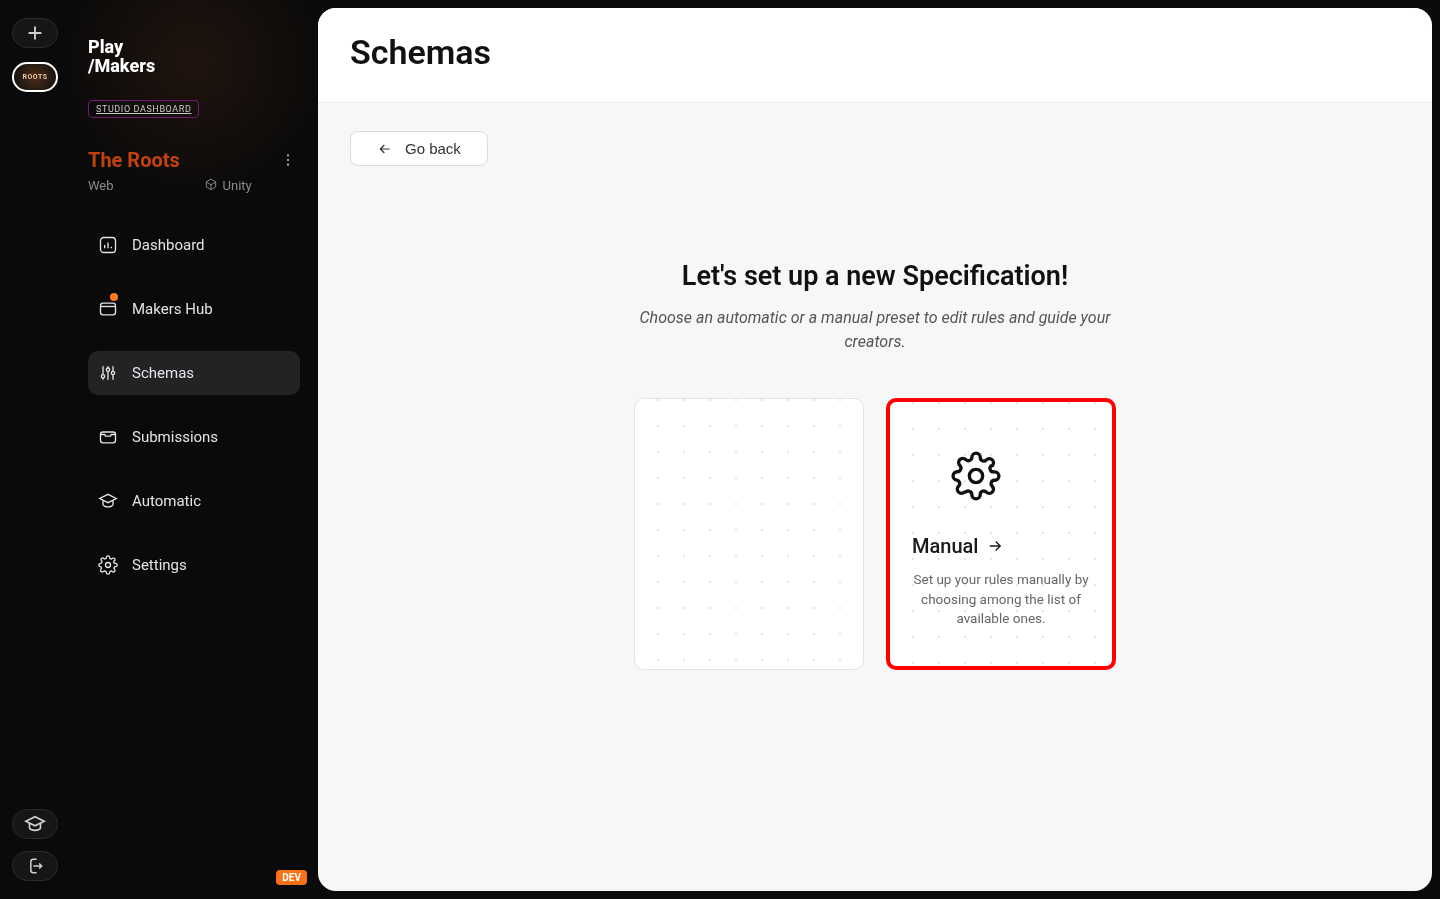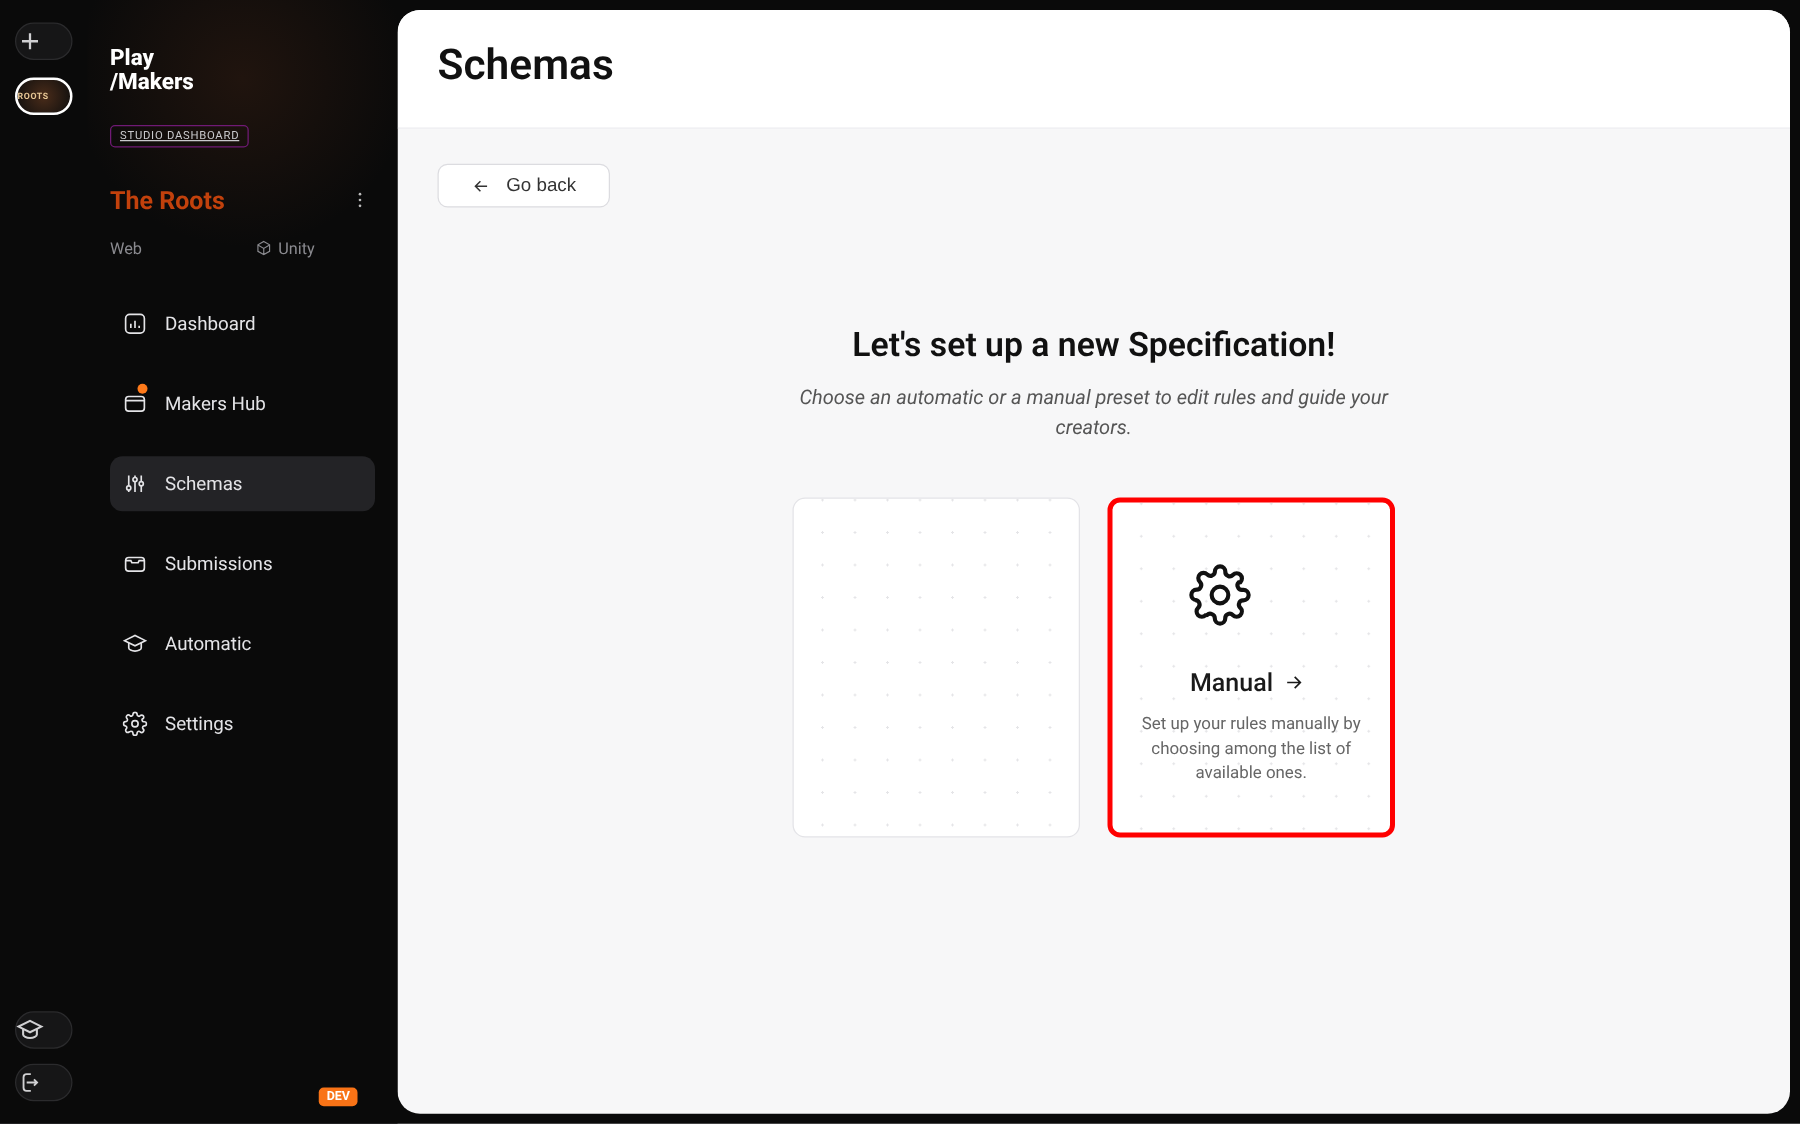--- a/index.html
+++ b/index.html
@@ -20,21 +20,21 @@
     flex-direction: column;
     align-items: center;
     padding: 18px 0;
     flex-shrink: 0;
   }
   .rail-top { display: flex; flex-direction: column; gap: 14px; align-items: center; }
   .rail-bottom { margin-top: auto; display: flex; flex-direction: column; gap: 12px; align-items: center; }
   .rail-btn {
     width: 46px; height: 30px;
     border-radius: 22px;
-    display: flex; align-items: center; 
+    display: flex; align-items: center; justify-content: center;
     background: #161617;
     border: 1px solid #2b2b2d;
     color: #d0d0d2;
     cursor: pointer;
   }
   .rail-btn.selected {
     border: 2px solid #ffffff;
     background: radial-gradient(circle, #4a2c1a 0%, #1a1410 80%);
   }
   .rail-game-label {
@@ -70,42 +70,42 @@
     letter-spacing: .6px;
     color: #c9c9cc;
     border: 1px solid #701a75;
     border-radius: 4px;
     padding: 3px 7px;
     text-decoration: underline;
   }
   .project-row { margin-top: 30px; display: flex; align-items: center; }
   .project-name { color: #c2410c; font-size: 20px; font-weight: 700; }
   .project-menu { margin-left: auto; color: #bbb; cursor: pointer; padding: 4px; }
-  .project-meta { display: flex; gap: 90px; margin-top: 20px; color: #8a8a8f; font-size: 13px;}
+  .project-meta { display: flex; gap: 90px; margin-top: 6px; color: #8a8a8f; font-size: 13px;}
   .meta-item { display: flex; align-items: center; gap: 5px; }
   .nav { margin-top: 30px; display: flex; flex-direction: column; gap: 20px; }
   .nav-item {
     display: flex; align-items: center; gap: 14px;
     padding: 12px 10px; border-radius: 10px;
     color: #e4e4e7; font-size: 15px;
     cursor: pointer;
     position: relative;
   }
   .nav-item.active { background: #232326; }
   .nav-icon { width: 20px; height: 20px; flex-shrink:0; display:flex; align-items:center; justify-content:center;}
   .nav-badge {
     position: absolute; left: 22px; top: 6px;
     width: 8px; height: 8px; border-radius: 50%;
     background: #ff7a1a;
   }
   .sidebar-footer { margin-top: auto; padding-bottom: 40px; }
   .foot-link { color: #8f8f94; font-size: 14px; padding: 4px 0; cursor:pointer;}
   .copyright { color: #6a6a6f; font-size: 12px; margin-top: 10px; }
   .dev-badge {
-    position: absolute; bottom: 14px; right: 32px;
+    position: absolute; bottom: 14px; right: 11px;
     background: #f97316; color: #fff;
     font-size: 10px; font-weight: 700;
     padding: 2px 6px; border-radius: 4px;
   }
   
   .main {
     flex: 1;
     margin: 8px 8px 8px 0;
     background: #f7f7f8;
     border-radius: 18px;
@@ -153,21 +153,21 @@
     background-position: 10px 14px;
     opacity: .55;
   }
   .card-content { position: relative; }
   .card-icon { margin: 0 auto 30px auto; width: 56px; height:56px; display:flex; align-items:center; justify-content:center; color:#111;}
   .card.highlighted .card-icon { margin-left: 36px; }
   .card-head {
     display: flex; align-items: center; justify-content: center; gap: 8px;
     font-size: 20px; font-weight: 500; color: #1a1a1a;
   }
-  .card.highlighted .card-head { justify-content: flex-start; margin-left: 40px; }
+  .card.highlighted .card-head { justify-content: flex-start; }
   .card-desc { margin-top: 12px; color: #666; font-size: 13.5px; line-height: 1.45;}
   svg { display: block; }
 </style>
 </head>
 <body>
 
 <div class="rail">
   <div class="rail-top">
     <div class="rail-btn">
       <svg viewBox="0 0 24 24" width="22" height="22" stroke="currentColor" stroke-width="2" fill="none">

